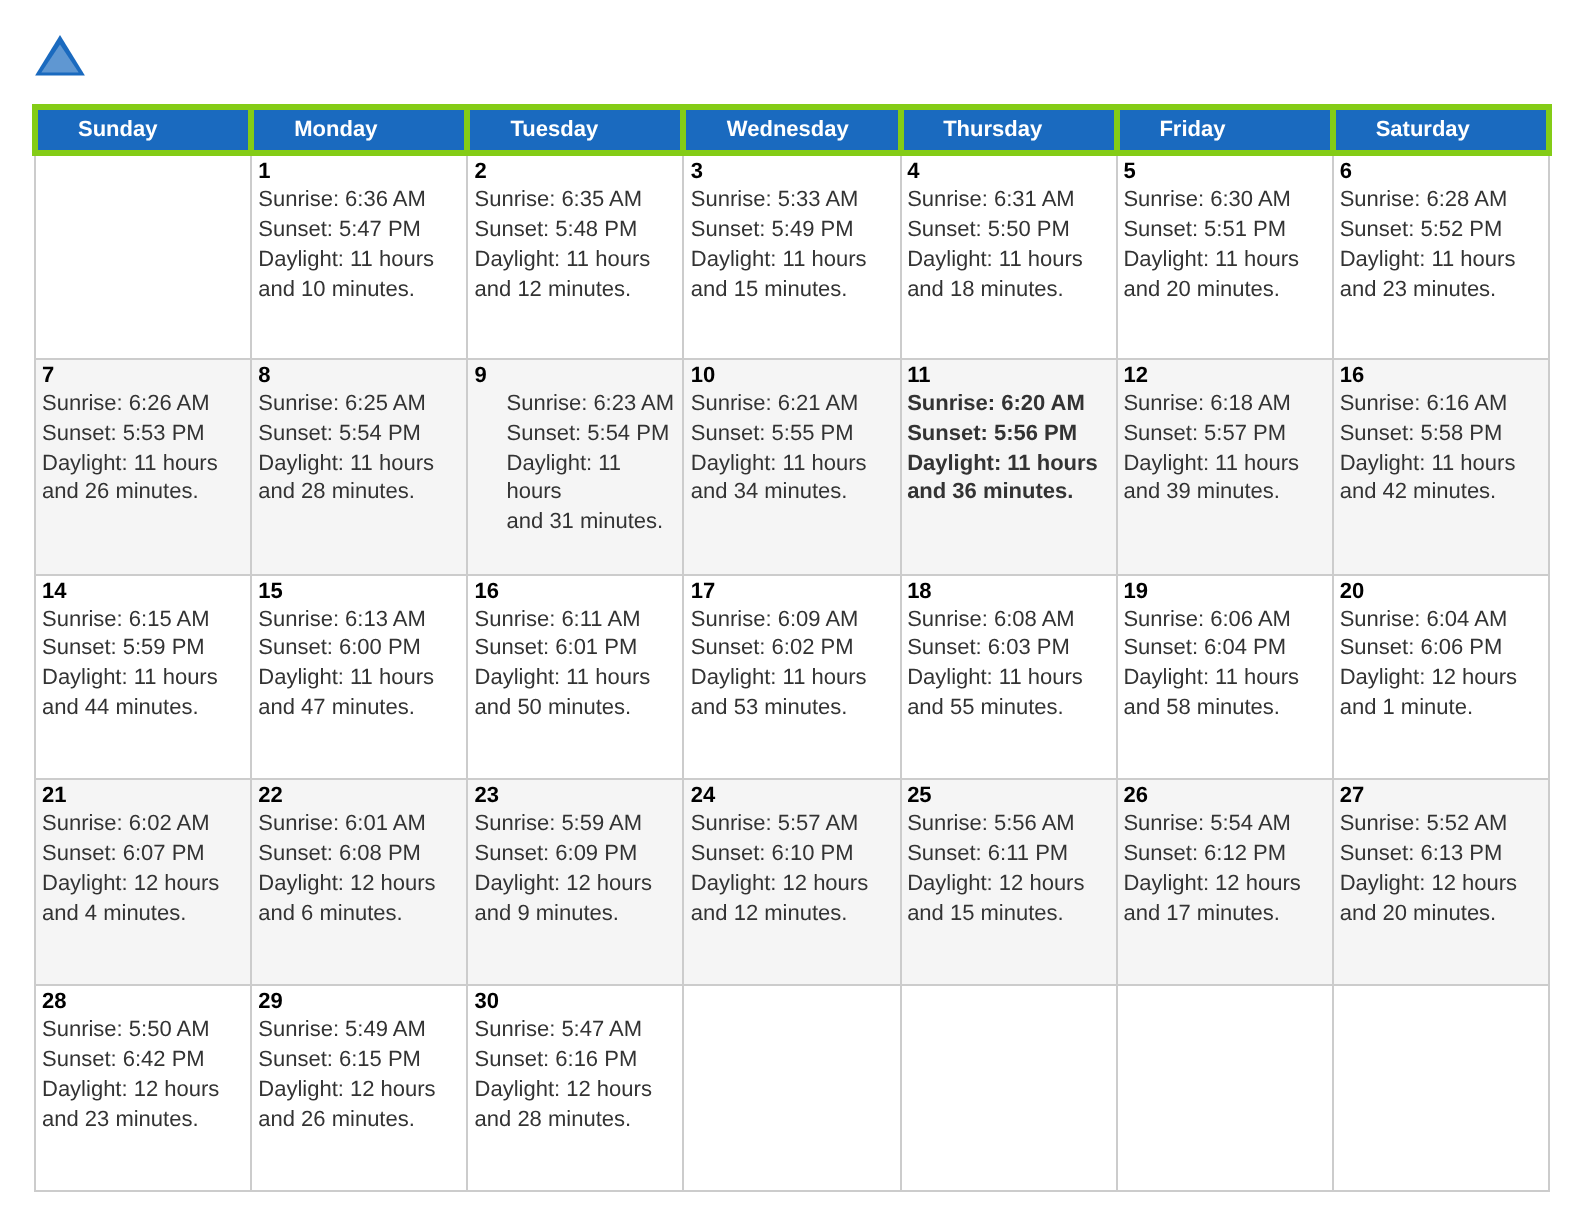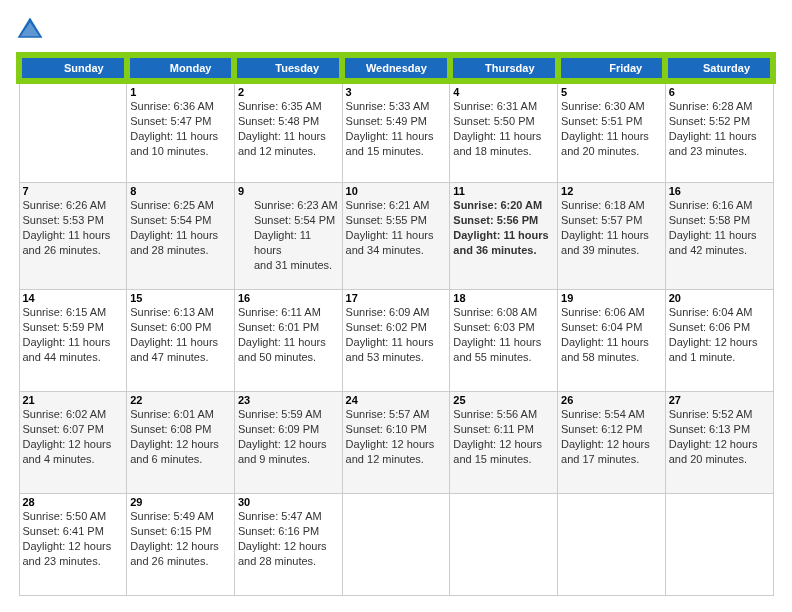--- a/index.html
+++ b/index.html
@@ -58,22 +58,22 @@
       border: 1px solid #ccc;
       border-collapse: collapse;
       width: 100%;
       table-layout: fixed;
     }
     .calendar th {
       background: #1a6abf;
       color: #fff;
       font-size: 11px;
       padding: 4px 20px;
-      text-align: right;
-      border: 6px solid #84cc16;
+      text-align: left;
+      border: 3px solid #84cc16;
       font-weight: bold;
     }
     .calendar td {
       border: 1px solid #ccc;
       vertical-align: top;
       padding: 2px 3px;
       font-size: 9px;
       color: #333;
       height: 88px;
     }
@@ -324,21 +324,21 @@
             <div class="cell-info" style="white-space: pre-line;">Sunrise: 5:52 AM
 Sunset: 6:13 PM
 Daylight: 12 hours
 and 20 minutes.</div>
           </td>
         </tr>
         <tr>
           <td>
             <span class="day-num">28</span>
             <div class="cell-info" style="white-space: pre-line;">Sunrise: 5:50 AM
-Sunset: 6:41 PM
+Sunset: 6:42 PM
 Daylight: 12 hours
 and 23 minutes.</div>
           </td>
           <td>
             <span class="day-num">29</span>
             <div class="cell-info" style="white-space: pre-line;">Sunrise: 5:49 AM
 Sunset: 6:15 PM
 Daylight: 12 hours
 and 26 minutes.</div>
           </td>

